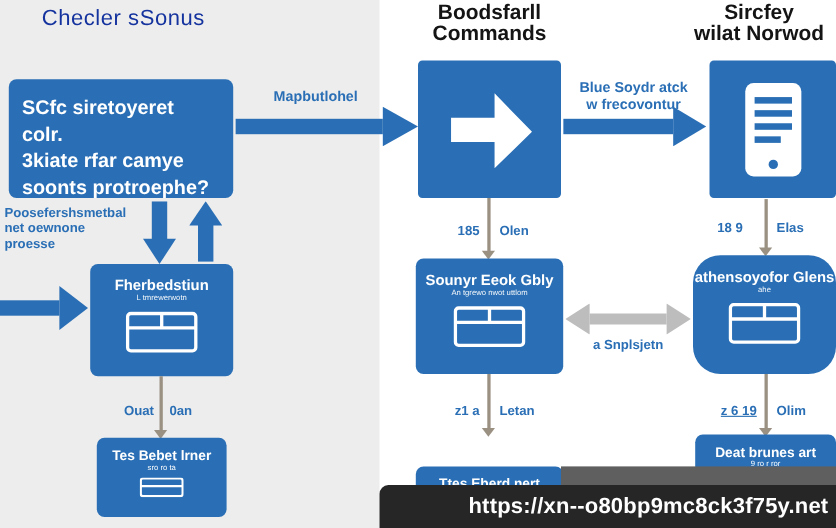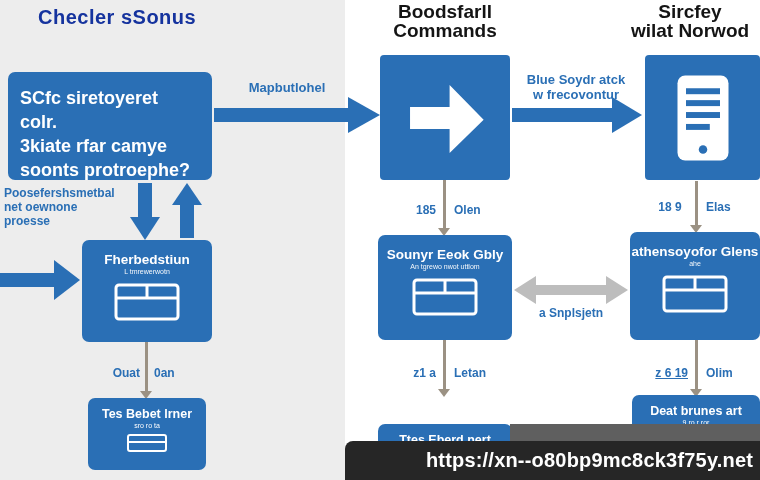--- a/index.html
+++ b/index.html
@@ -2,21 +2,21 @@
 <html><head>
 <meta charset="utf-8">
 <style>
   html,body{margin:0;padding:0;}
   body{font-family:"Liberation Sans", sans-serif; background:#ffffff;}
   #stage{position:relative;width:760px;height:480px;overflow:hidden;background:#ffffff;}
   .abs{position:absolute;}
   .panel{background:#ededed;}
   .bluebox{background:#2a6fb5;color:#fff;border-radius:7px;box-sizing:border-box;}
   .sq{background:#2a6fb5;border-radius:4px;display:flex;align-items:center;justify-content:center;}
-  .h-left{color:#15339e;font-size:20px;font-weight:bold;letter-spacing:.5px;}
+  .h-left{color:#15339e;font-size:20px;font-weight:normal;letter-spacing:.5px;}
   .h-dark{color:#141414;font-size:19px;font-weight:bold;text-align:center;line-height:19px;}
   .boxline{font-size:18px;font-weight:600;line-height:24px;}
   .lbl-blue{color:#2a6fb5;font-weight:bold;font-size:13px;text-align:center;}
   .lbl-sm{color:#2a6fb5;font-weight:bold;font-size:12px;}
   .note{color:#2a6fb5;font-weight:bold;font-size:12px;line-height:14px;}
   .vline{width:3px;background:#9b9183;}
   .vhead{width:0;height:0;border-left:6px solid transparent;border-right:6px solid transparent;border-top:8px solid #9b9183;}
   .node-title{font-size:13.5px;font-weight:bold;text-align:center;line-height:16px;}
   .node-sub{font-size:7px;text-align:center;opacity:.95;}
   .mini-lines{font-size:12.5px;font-weight:bold;text-align:center;line-height:15px;}
@@ -161,24 +161,24 @@
     <svg width="114" height="28" viewBox="0 0 114 28">
         <polygon points="0,14 22,0 22,28" fill="#bdbdbd"></polygon>
         <rect x="22" y="9" width="70" height="10" fill="#bdbdbd"></rect>
         <polygon points="114,14 92,0 92,28" fill="#bdbdbd"></polygon>
       </svg>
   </div>
   <div class="abs lbl-sm" style="left:516px;top:306px;width:110px;text-align:center;">a Snplsjetn</div>
 
   <div class="abs vline" style="left:695px;top:181px;height:45px;"></div>
   <div class="abs vhead" style="left:690px;top:225px;"></div>
-  <div class="abs lbl-sm" style="left:652px;top:200px;width:36px;text-align:center;">18 9</div>
+  <div class="abs lbl-sm" style="left:652px;top:200px;width:36px;text-align:left;">18 9</div>
   <div class="abs lbl-sm" style="left:706px;top:200px;width:44px;">Elas</div>
 
-  <div class="abs bluebox" style="left:630px;top:232px;width:130px;height:108px;padding-top:12px;">
+  <div class="abs bluebox" style="left:630px;top:232px;width:130px;height:108px;padding-top:12px;border-radius:25px;">
     <div class="node-title">athensoyofor Glens</div>
     <div class="node-sub">ahe</div>
     <div style="display:flex;justify-content:center;margin-top:8px;">
       <svg width="66" height="38" viewBox="0 0 66 38">
           <rect x="2" y="2" width="62" height="34" rx="3" fill="none" stroke="#fff" stroke-width="3"></rect>
           <line x1="2" y1="15" x2="64" y2="15" stroke="#fff" stroke-width="3"></line>
           <line x1="33" y1="2" x2="33" y2="15" stroke="#fff" stroke-width="3"></line>
         </svg>
     </div>
   </div>

